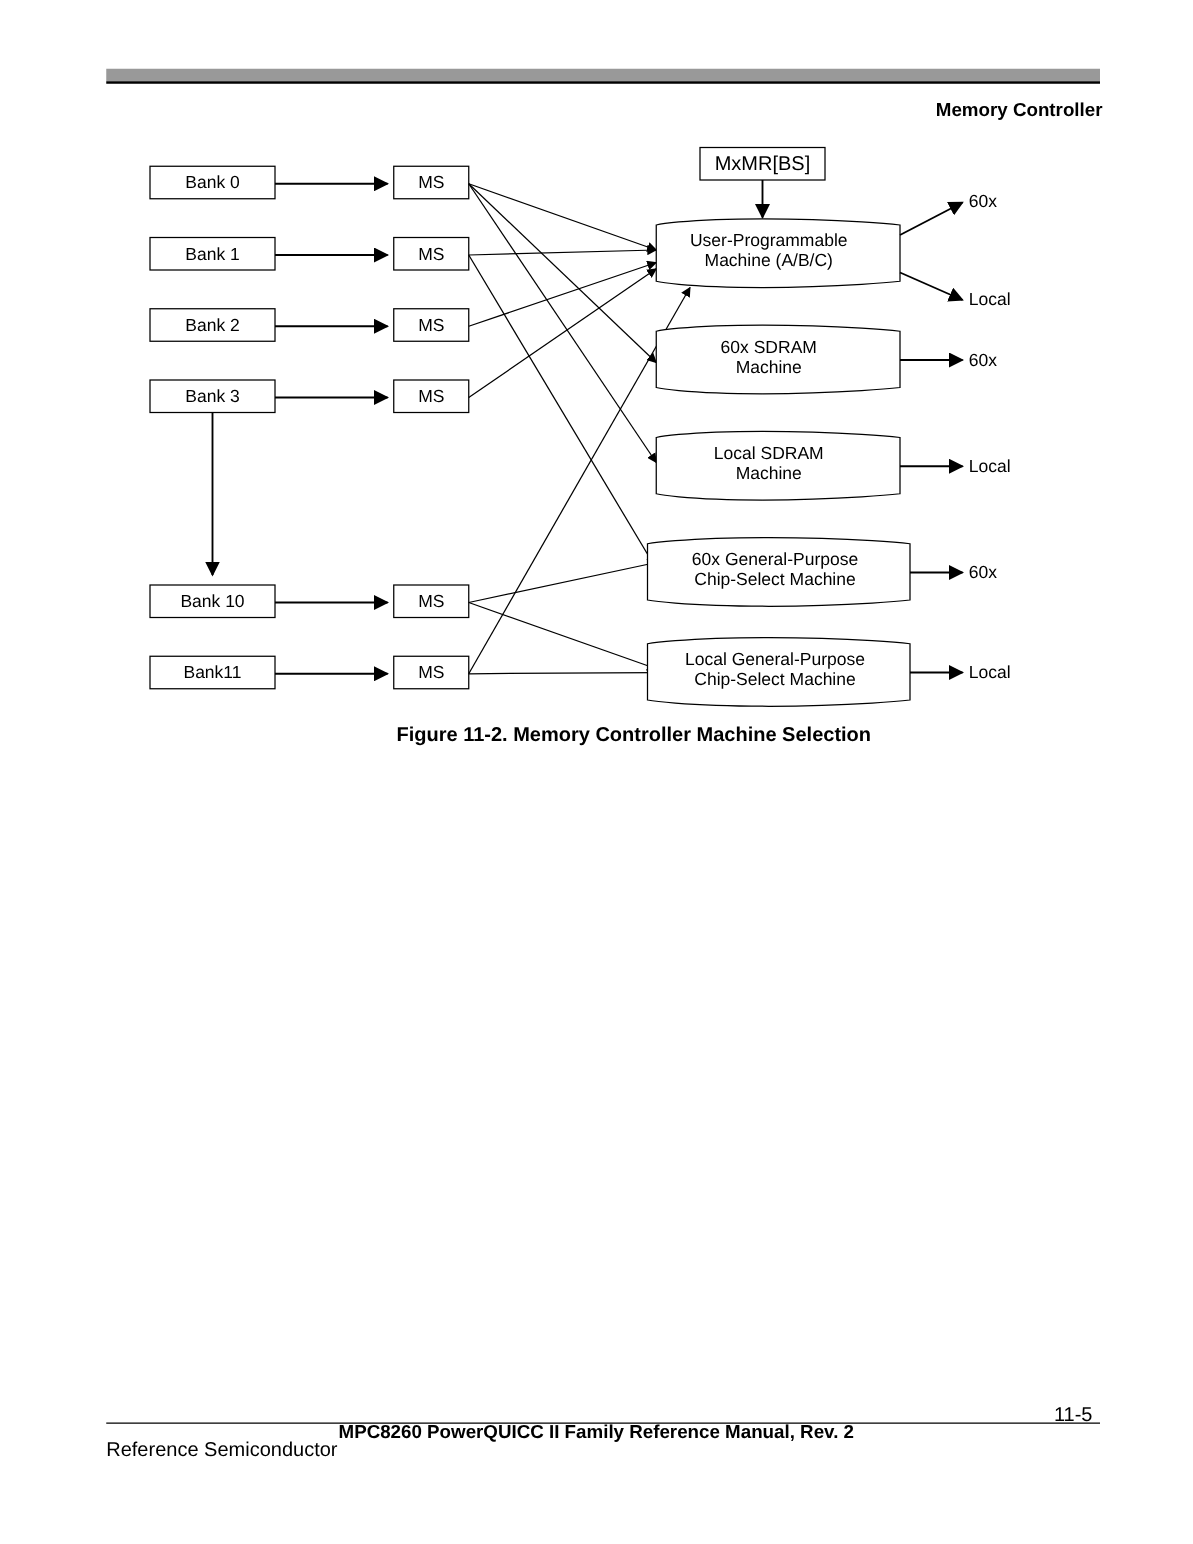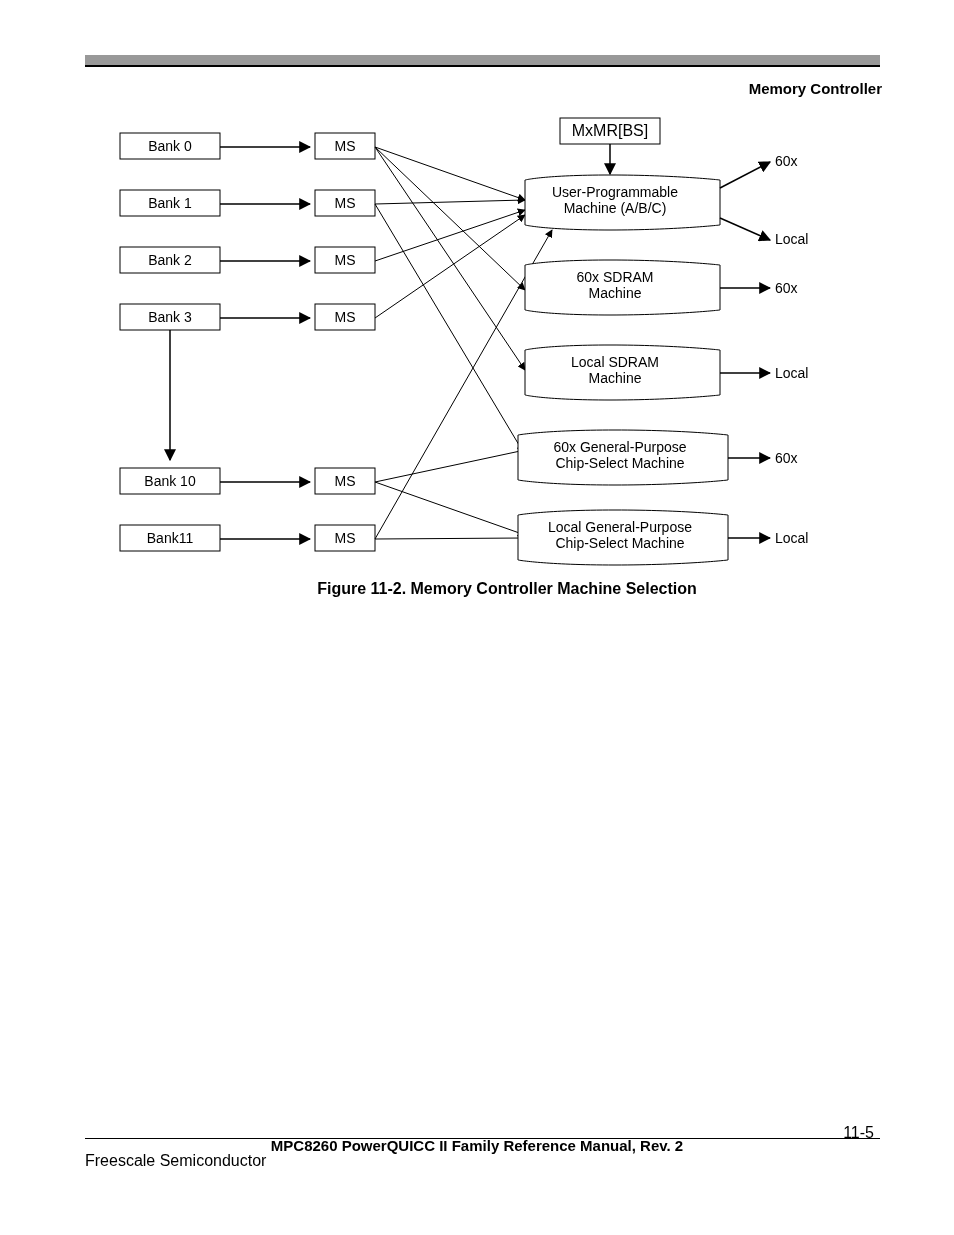--- a/index.html
+++ b/index.html
@@ -127,15 +127,15 @@
     <text x="620" y="532" class="machine-label">Local General-Purpose</text>
     <text x="620" y="548" class="machine-label">Chip-Select Machine</text>
     <line x1="728" y1="538" x2="770" y2="538" stroke="#000" stroke-width="1.5" marker-end="url(#arrow)"></line>
     <text x="775" y="539" class="out-label">Local</text>
   </svg>
 
   <div class="caption">Figure 11-2. Memory Controller Machine Selection</div>
 
   <div class="footer-title">MPC8260 PowerQUICC II Family Reference Manual, Rev. 2</div>
   <div class="footer-line"></div>
-  <div class="footer-left">Freescale Semiconductor</div>
+  <div class="footer-left">Reference Semiconductor</div>
   <div class="footer-right">11-5</div>
 </div>
 
 </body></html>

